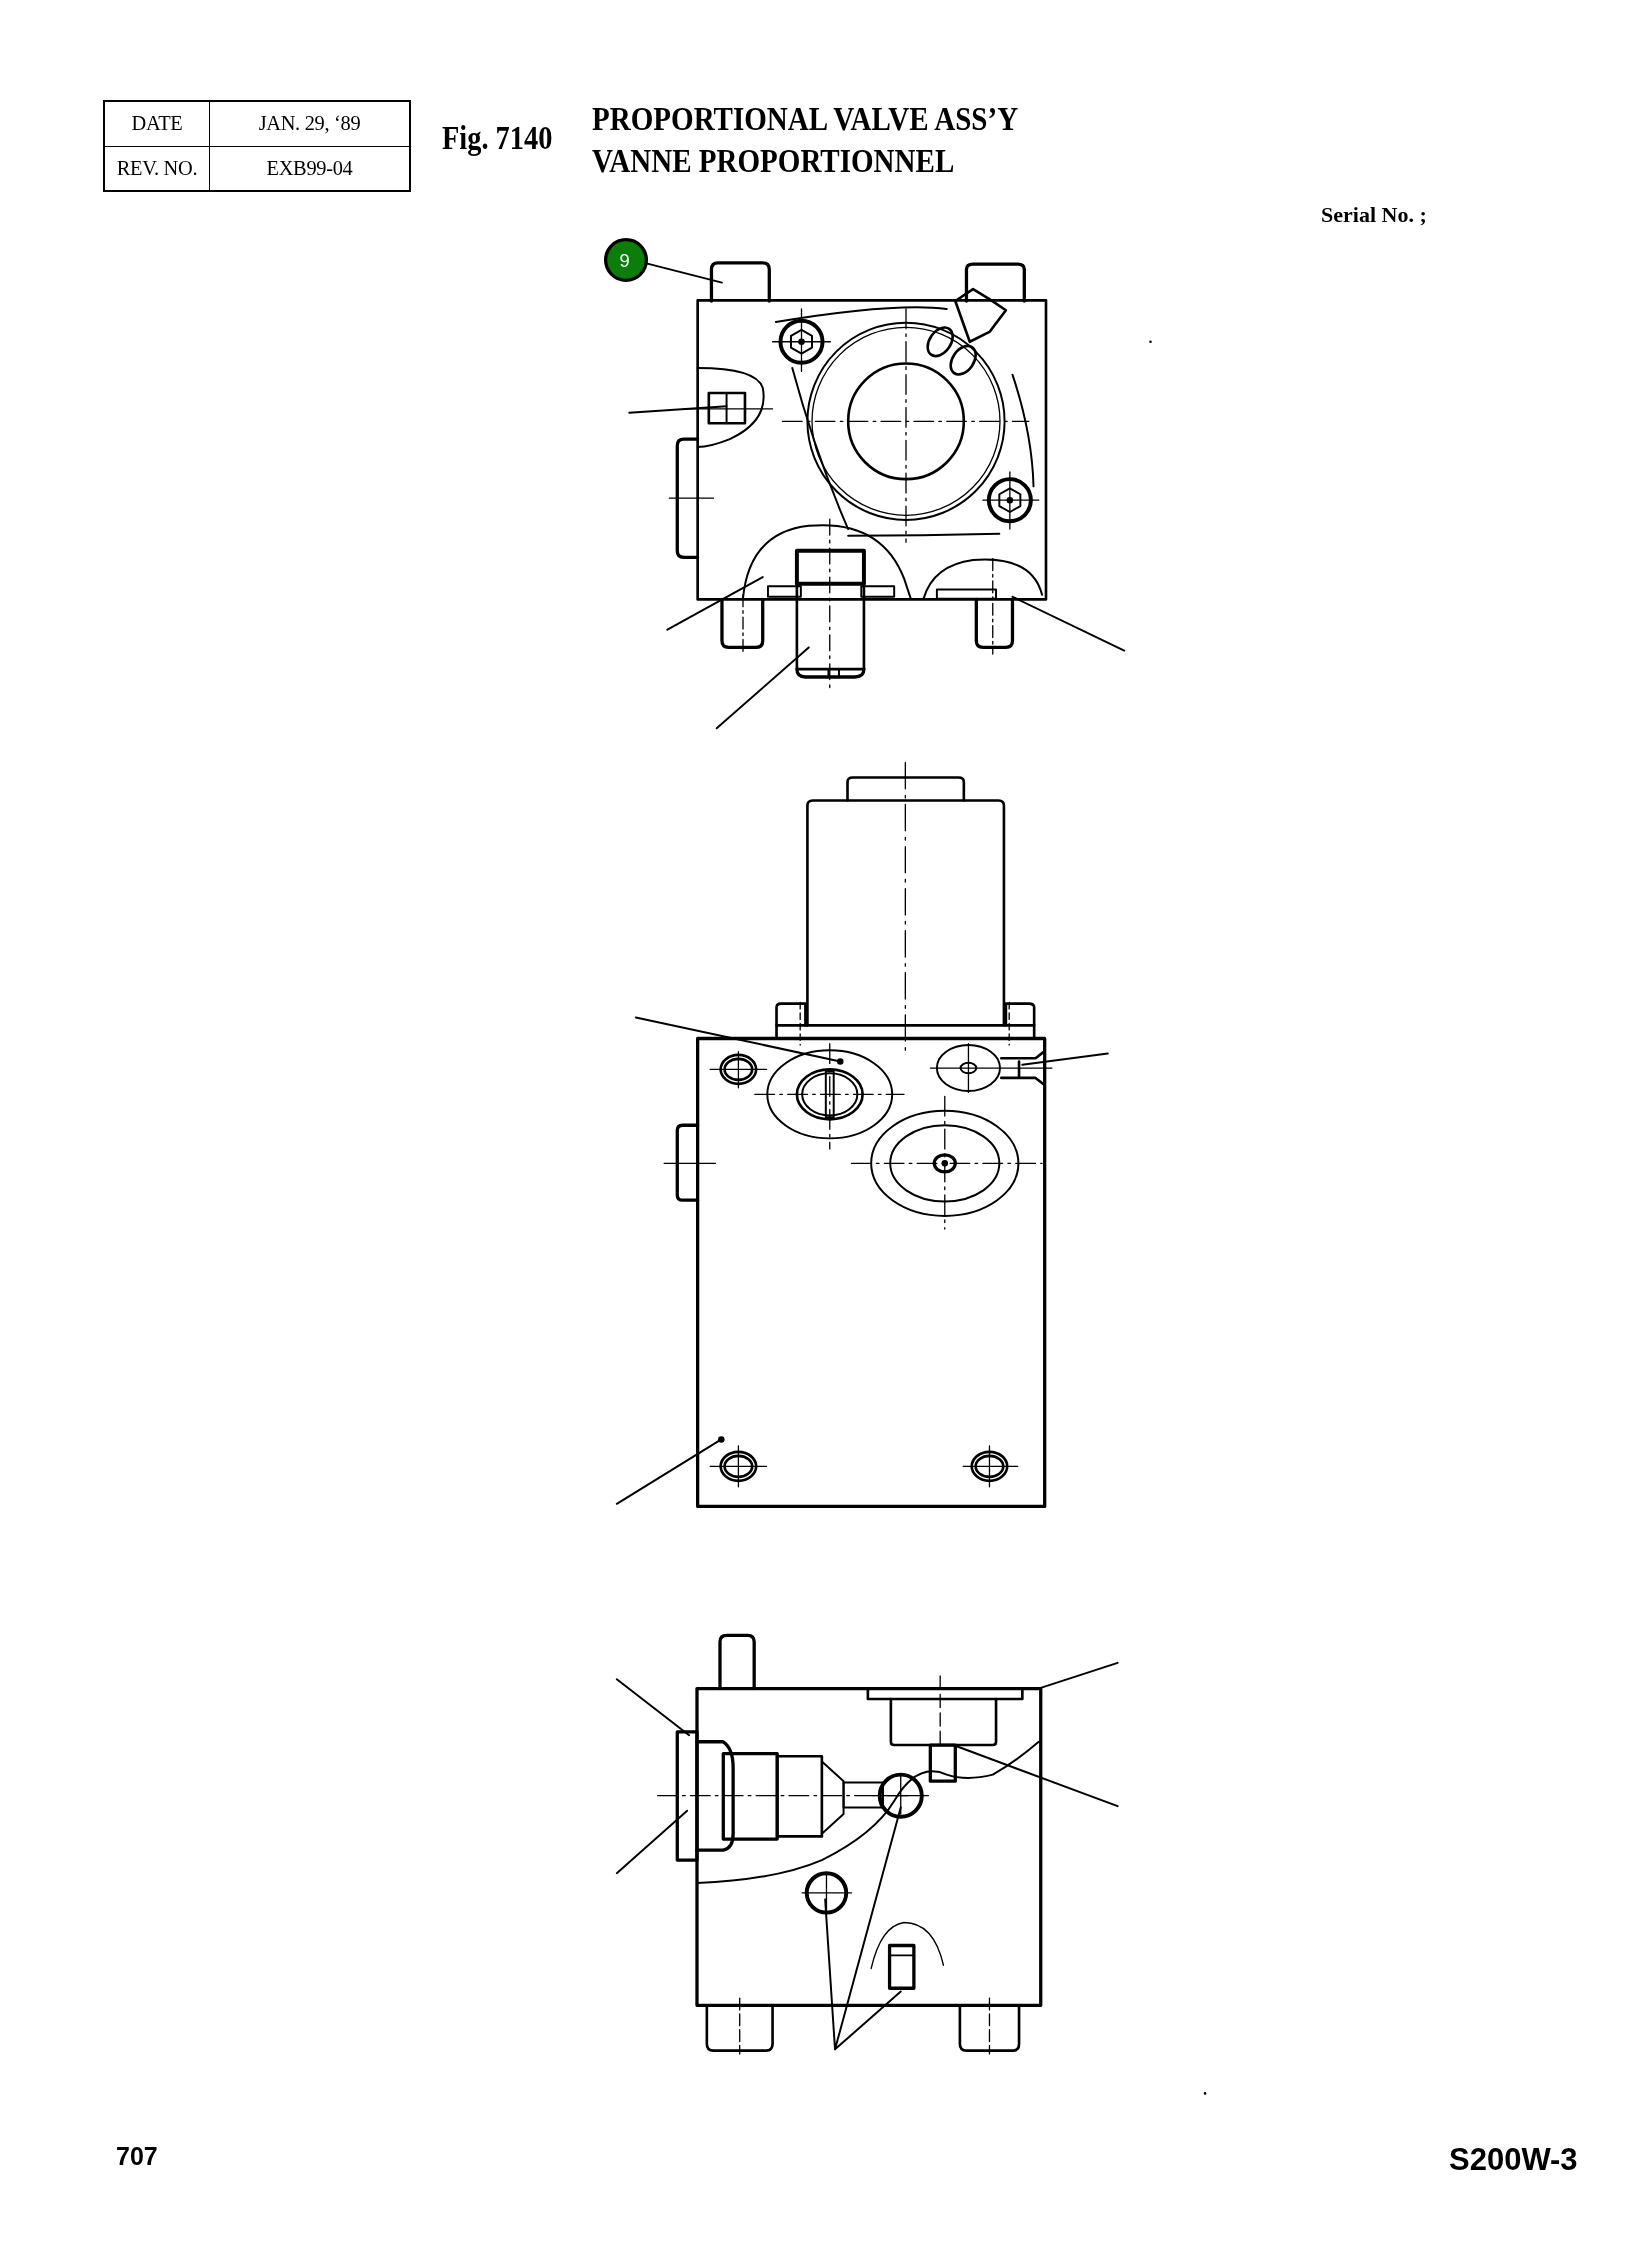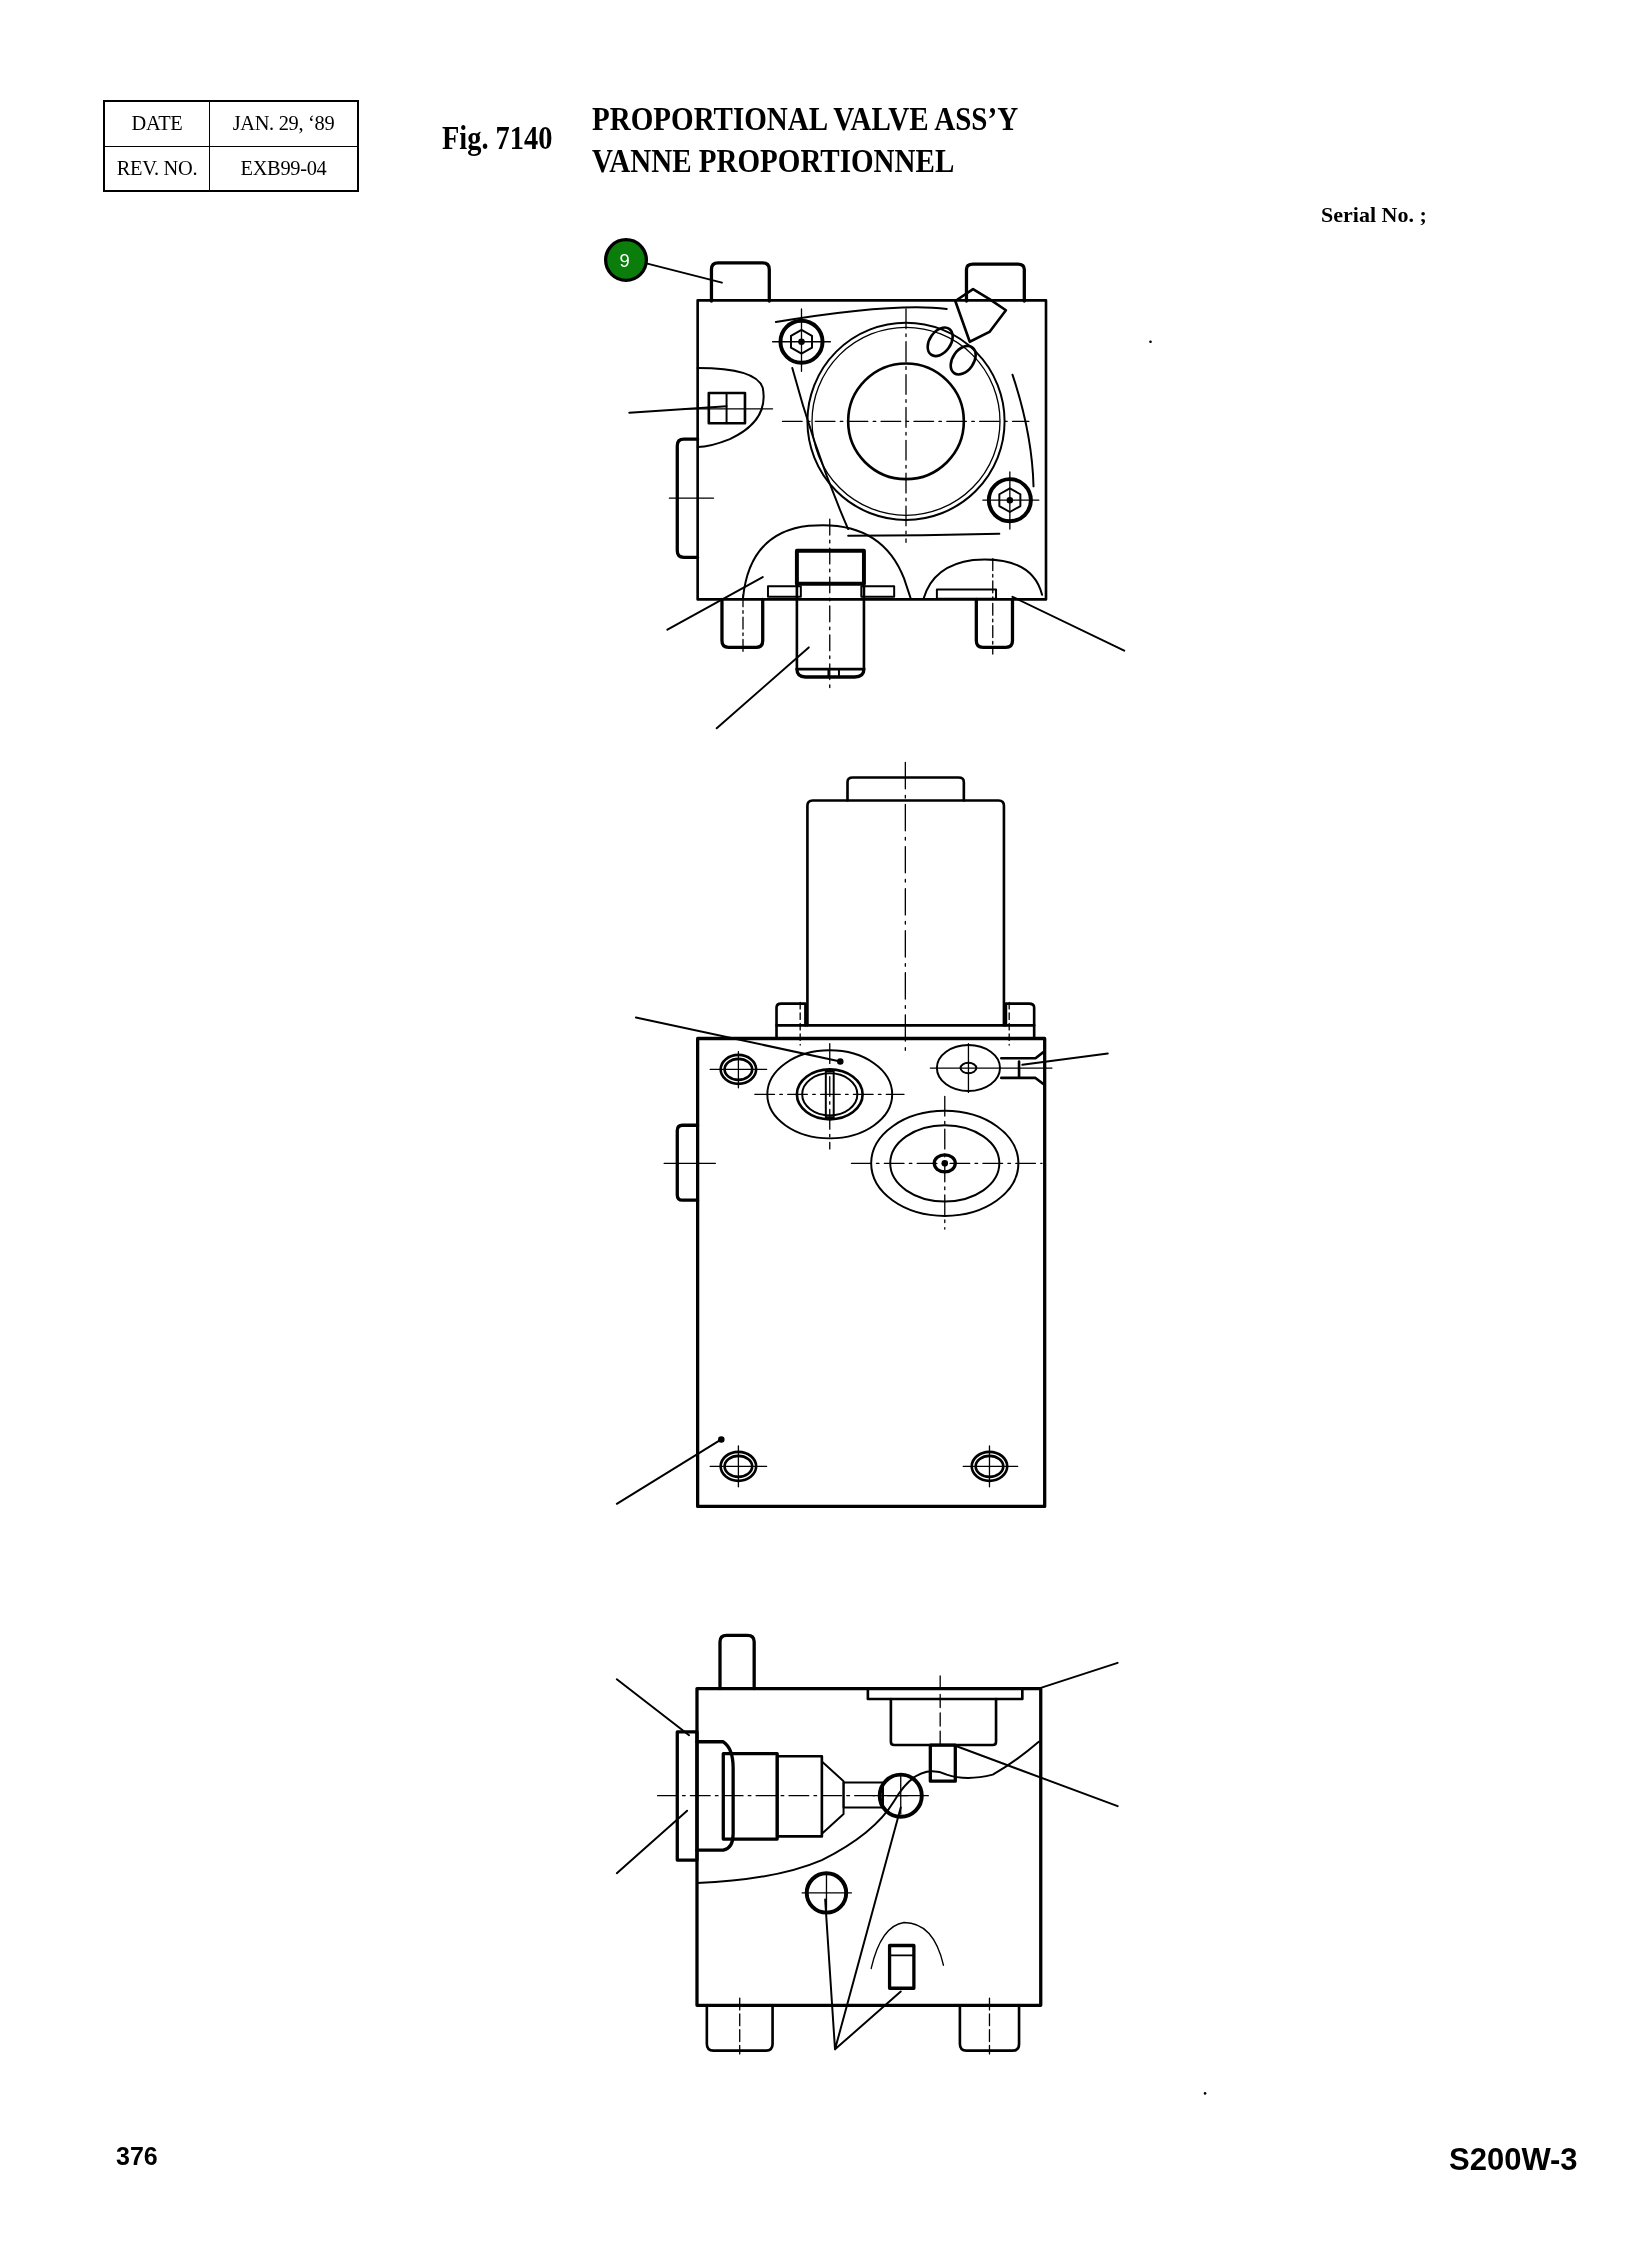--- a/index.html
+++ b/index.html
@@ -1,20 +1,20 @@
 <!DOCTYPE html>
 <html style="font-size:10.5px"><head>
 <meta charset="utf-8">
 <style>
   html, body { margin:0; padding:0; background:#ffffff; }
   body { width:1649px; height:2261px; position:relative; overflow:hidden; }
   .serif { font-family:"Liberation Serif", "DejaVu Serif", serif; }
   .sans { font-family:"Liberation Sans", "DejaVu Sans", sans-serif; }
   #rev-table {
-    position:absolute; left:103px; top:100px; width:256px; height:92px;
+    position:absolute; left:103px; top:100px; width:308px; height:92px;
     border:2.6px solid #000; border-collapse:collapse; box-sizing:border-box;
   }
   #rev-table td {
     border:1.3px solid #000; text-align:center; vertical-align:middle;
     font-size:20.4px; color:#000; padding:0; letter-spacing:-0.3px;
   }
   #rev-table td.lbl { width:104px; }
   #fig-label {
     position:absolute; left:442px; top:120px; font-size:33px; font-weight:bold;
     transform:scaleX(0.86); transform-origin:left top; white-space:nowrap;
@@ -222,15 +222,15 @@
 
   <circle cx="1750" cy="520" r="2" fill="#000" stroke="none"></circle>
   <circle cx="1833" cy="3185" r="2" fill="#000" stroke="none"></circle>
 </svg>
 
 <svg id="callout-9" style="position:absolute; left:603px; top:237px;" width="46" height="46" viewBox="0 0 70 70">
   <circle cx="35" cy="35" r="31" fill="#0a7d0a" stroke="#000" stroke-width="5"></circle>
   <text x="25" y="46" font-size="28" fill="#ffffff" font-family="Liberation Sans, DejaVu Sans, sans-serif">9</text>
 </svg>
 
-<div id="page-num" class="sans">376</div>
+<div id="page-num" class="sans">707</div>
 <div id="model" class="sans">S200W-3</div>
 
 
 </body></html>

